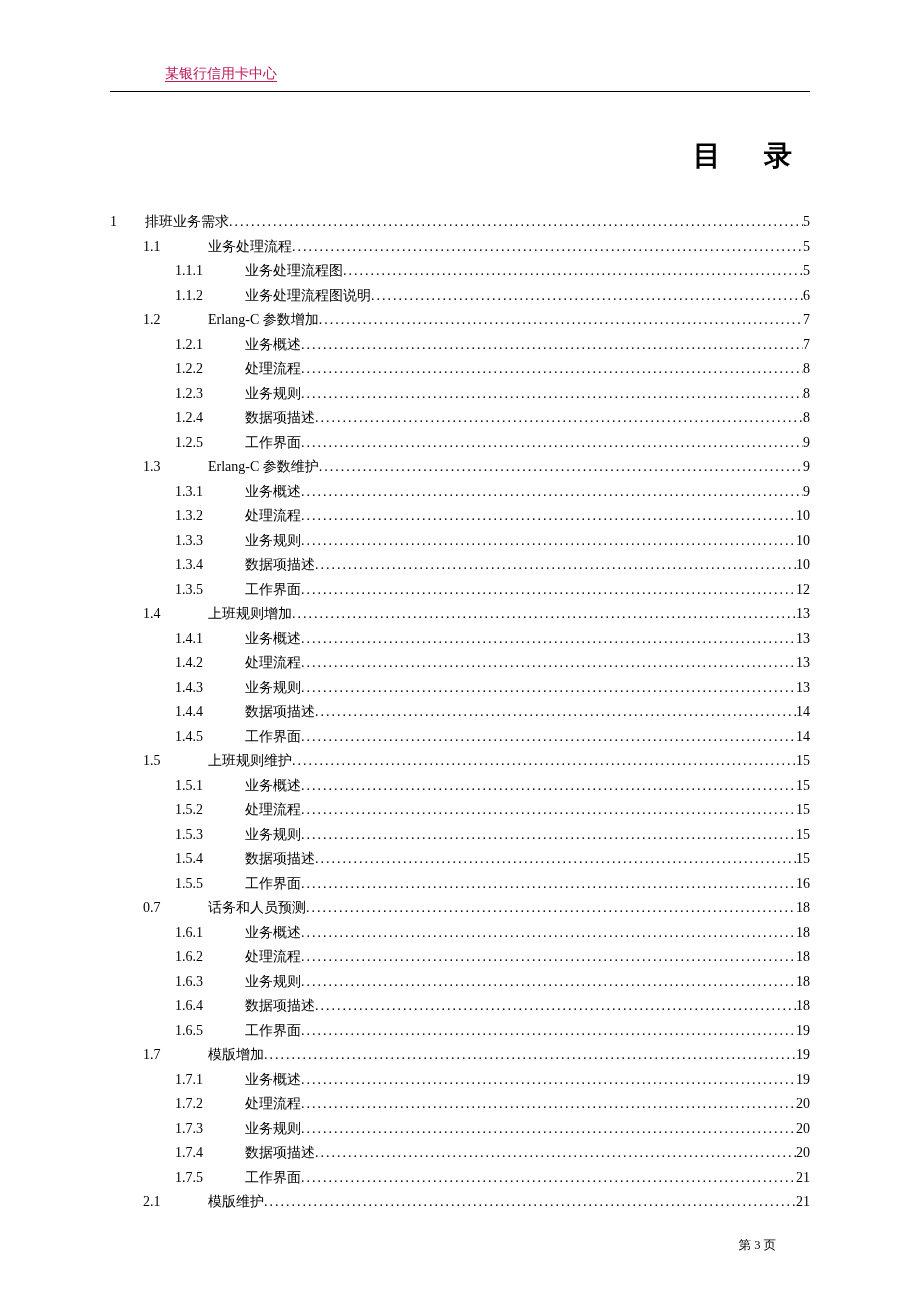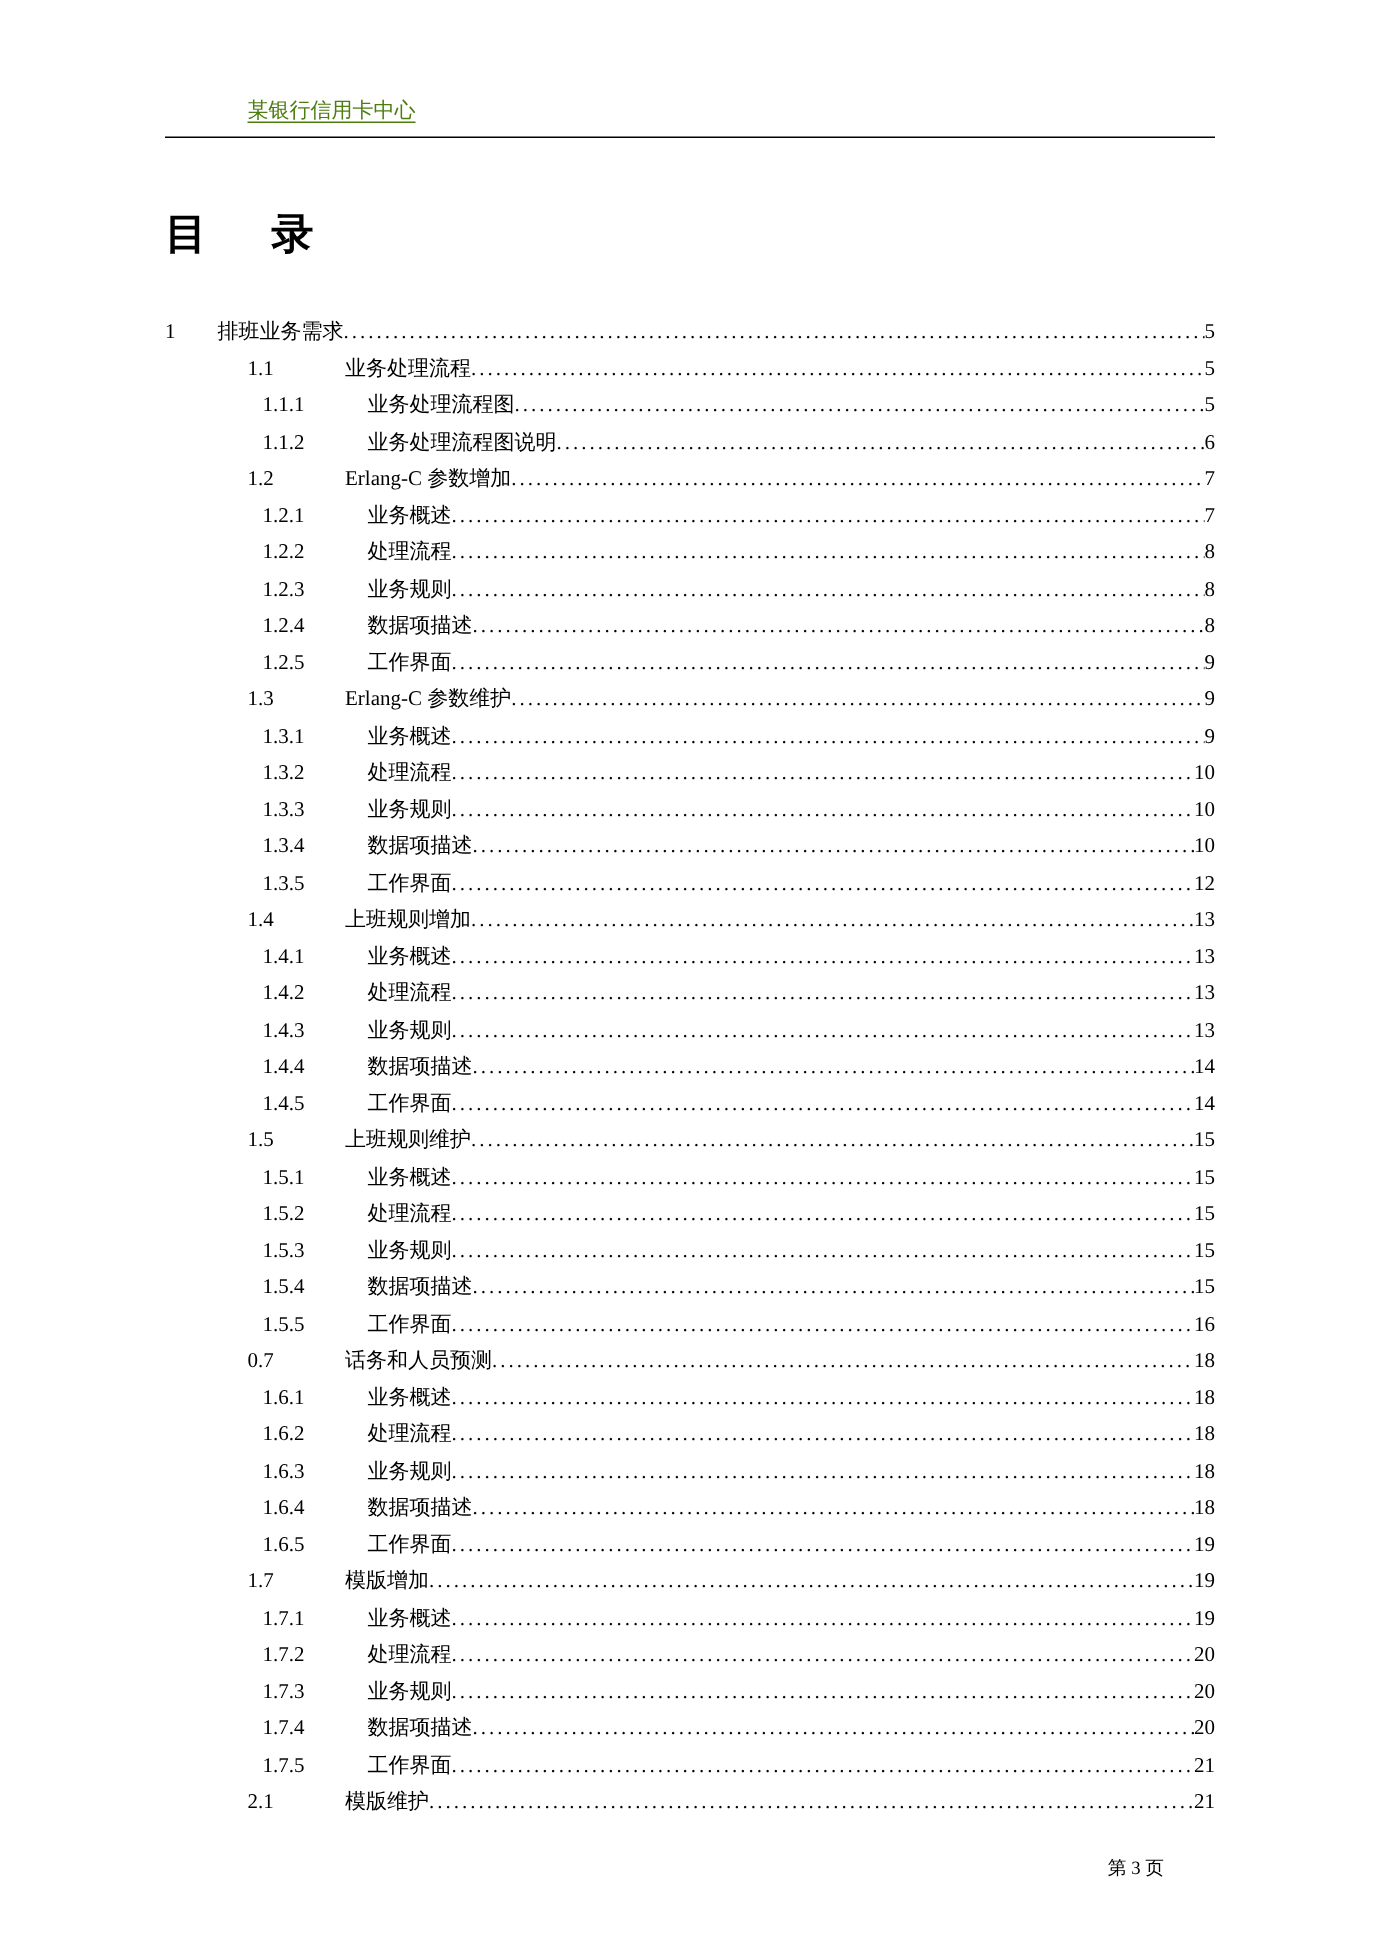--- a/index.html
+++ b/index.html
@@ -12,30 +12,30 @@
       height: 1302px;
       background: #ffffff;
       font-family: "SimSun", "宋体", serif;
       position: relative;
     }
     .page {
       padding: 65px 110px 40px 110px;
     }
     .header {
       font-size: 14px;
-      color: #4d7c0f;
+      color: #be185d;
       padding-left: 55px;
       padding-bottom: 8px;
       border-bottom: 1.5px solid #000;
       text-decoration: underline;
       text-decoration-thickness: 1px;
       text-underline-offset: 3px;
     }
     .title {
-      text-align: left;
+      text-align: right;
       font-size: 28px;
       font-weight: bold;
       margin-top: 45px;
       margin-bottom: 35px;
       letter-spacing: 18px;
     }
     .toc {
       font-size: 14px;
       line-height: 1.75;
     }
@@ -59,21 +59,21 @@
     }
     .toc-dots::before {
       content: "..................................................................................................................................................................................................................";
     }
     .toc-page {
       flex-shrink: 0;
     }
     .lvl1 .toc-number { width: 30px; }
     .lvl1 .toc-label { padding-left: 5px; }
     .lvl2 { padding-left: 33px; }
-    .lvl2 .toc-number { width: 30px; margin-left: 22px; }
+    .lvl2 .toc-number { width: 30px; }
     .lvl2 .toc-label { padding-left: 35px; }
     .lvl3 { padding-left: 65px; }
     .lvl3 .toc-number { width: 45px; }
     .lvl3 .toc-label { padding-left: 25px; }
     .footer {
       position: absolute;
       bottom: 48px;
       right: 144px;
       font-size: 12.5px;
     }

